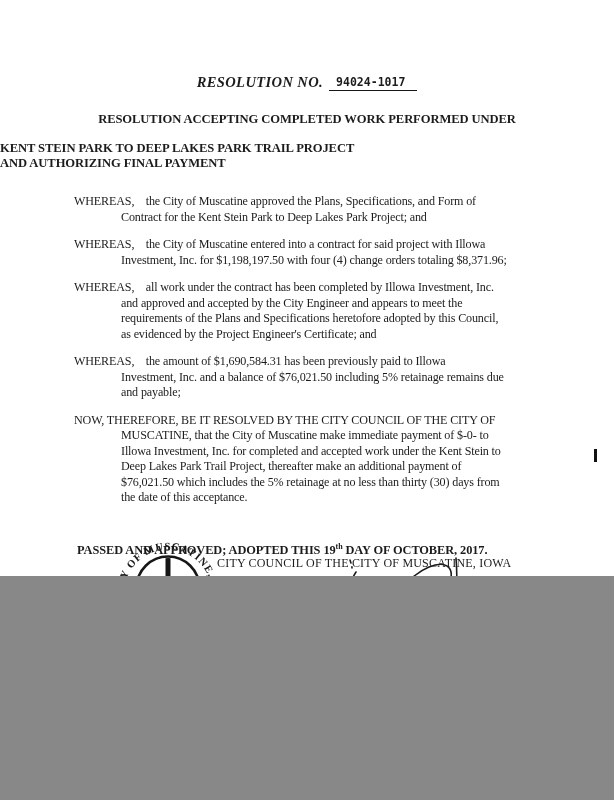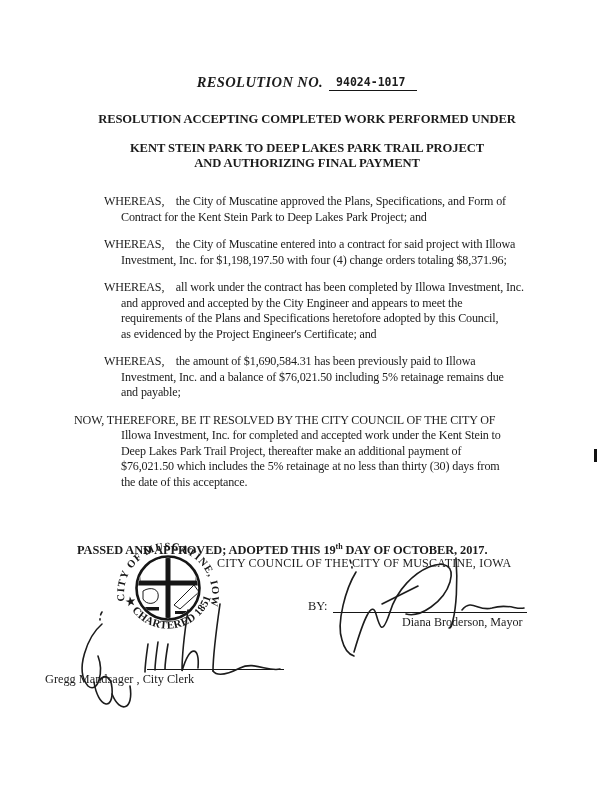--- a/index.html
+++ b/index.html
@@ -1,38 +1,38 @@
 <!DOCTYPE html>
 <html><head>
 <meta charset="utf-8">
 <style>
   html,body { margin:0; padding:0; background:#888; }
   .page {
-    position:relative; width:614px; height:800px; margin:0 auto;
+    position:relative; width:614px; height:576px; margin:0 auto;
     background:#ffffff; overflow:hidden;
     font-family:"Liberation Serif", serif; color:#1c1c1c;
   }
   
   .doc-title { position:absolute; top:73px; left:0; right:0; text-align:center; }
   .res-label { font-weight:bold; font-style:italic; font-size:14.5px; letter-spacing:.4px; }
   .res-number {
     font-family:"DejaVu Sans Mono", monospace; font-size:11.5px; font-weight:bold;
     border-bottom:1.6px solid #161616; padding:0 12px 1px 7px; margin-left:6px;
     display:inline-block; vertical-align:1px;
   }
   .h1 { position:absolute; top:112px; left:0; right:0; text-align:center;
         font-weight:bold; font-size:12.6px; letter-spacing:-.1px; }
-  .h2 { position:absolute; top:141px; left:0; right:0; text-align:center;
+  .h2 { position:absolute; top:141px; left:0; right:0; 
         font-weight:bold; font-size:12.6px; line-height:15px; letter-spacing:-.1px; }
   
   .paras { position:absolute; top:194px; left:74px; width:520px;
            font-size:12.1px; line-height:15.5px; letter-spacing:-.15px; }
   .para { margin:0 0 12px 0; }
   .pline { white-space:pre; margin-left:47px; }
-  .para.whereas .pline.first { margin-left:30px; }
+  .para.whereas .pline.first { margin-left:0; }
   .para.now .pline.first { margin-left:0; }
   
   .passed { position:absolute; top:527px; left:65px; font-size:12.4px;
             font-weight:bold; letter-spacing:-.1px; white-space:pre; }
   .passed sup { font-size:8px; }
   .council { position:absolute; top:556px; left:217px; font-size:12px;
              letter-spacing:.2px; white-space:pre; }
   .by-label { position:absolute; top:599px; left:308px; font-size:12.4px; }
   .sig-line { position:absolute; height:0; border-top:1.3px solid #161616; }
   .mayor-line { top:612px; left:333px; width:194px; }
@@ -76,20 +76,21 @@
         <div class="pline">requirements of the Plans and Specifications heretofore adopted by this Council,</div>
         <div class="pline">as evidenced by the Project Engineer's Certificate; and</div>
       </div>
     <div class="para whereas">
         <div class="pline first">WHEREAS,    the amount of $1,690,584.31 has been previously paid to Illowa</div>
         <div class="pline">Investment, Inc. and a balance of $76,021.50 including 5% retainage remains due</div>
         <div class="pline">and payable;</div>
       </div>
     <div class="para now">
         <div class="pline first">NOW, THEREFORE, BE IT RESOLVED BY THE CITY COUNCIL OF THE CITY OF</div>
+        <div class="pline">MUSCATINE, that the City of Muscatine make immediate payment of $-0- to</div>
         <div class="pline">Illowa Investment, Inc. for completed and accepted work under the Kent Stein to</div>
         <div class="pline">Deep Lakes Park Trail Project, thereafter make an additional payment of</div>
         <div class="pline">$76,021.50 which includes the 5% retainage at no less than thirty (30) days from</div>
         <div class="pline">the date of this acceptance.</div>
       </div>
   </div>
 
   <div class="passed">
     <span>PASSED AND APPROVED; ADOPTED THIS 19</span><sup>th</sup><span> DAY OF OCTOBER, 2017.</span>
   </div>

